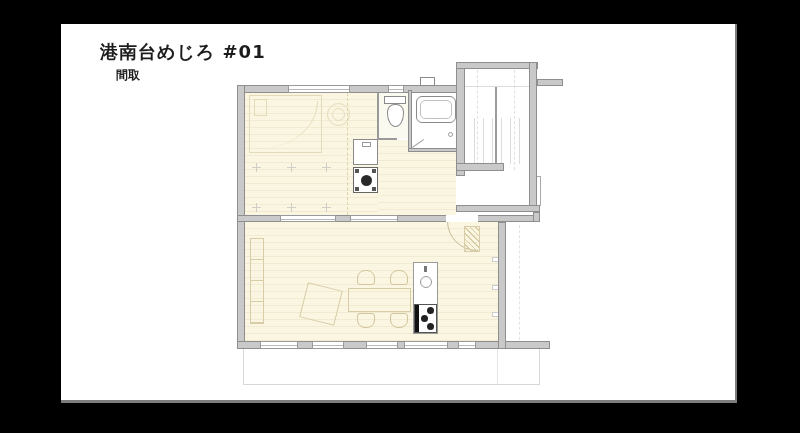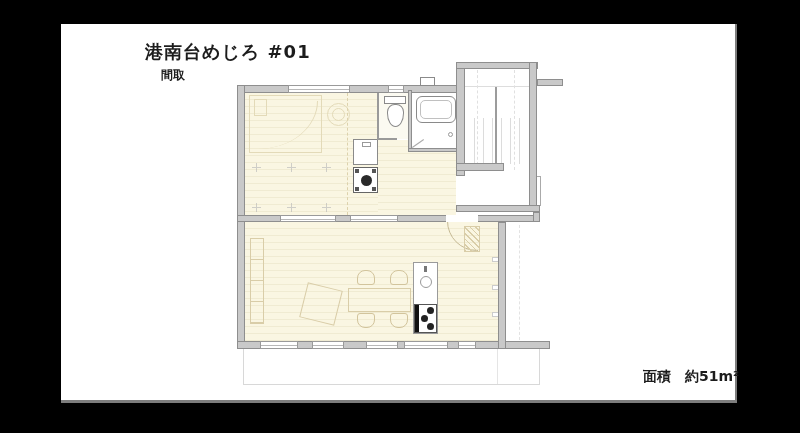--- a/index.html
+++ b/index.html
@@ -1,21 +1,21 @@
 <!DOCTYPE html>
 <html style="--background: #000000; --slide: #ffffff; --text: #1c1c1c; --wall: #c9c9c9; --floor: #faf6e2; --furniture-line: #d9cda8;"><head>
 <meta charset="utf-8">
 <style>
   html,body{margin:0;padding:0;background:#000;}
   #frame{position:relative;width:800px;height:433px;background:var(--background,#000);overflow:hidden;
          font-family:"DejaVu Sans","Liberation Sans",sans-serif;}
   .abs{position:absolute;box-sizing:border-box;}
   #slide{left:61px;top:24px;width:676px;height:379px;background:var(--slide,#fff);
          border-right:2px solid #7d7d7d;border-bottom:3px solid #7d7d7d;}
-  .ttl{color:var(--text,#1c1c1c);font-weight:bold;white-space:nowrap;margin-left:45px;}
+  .ttl{color:var(--text,#1c1c1c);font-weight:bold;white-space:nowrap;}
   
   .wall{background:var(--wall,#c9c9c9);border:1px solid #8e8e8e;}
   .win{background:#fff;border:1px solid #9a9a9a;}
   .win::after{content:"";position:absolute;left:0;right:0;top:50%;border-top:1px solid #b8b8b8;}
   .floor{background:repeating-linear-gradient(180deg,var(--floor,#faf6e2) 0 6px,#f0ebd2 6px 7px);}
   .fx{background:#fff;border:1px solid #8a8a8a;}
   .f{border:1px solid var(--furniture-line,#d9cda8);}
   .ff{border:1px solid #e3dab8;}
   .tick{width:9px;height:9px;opacity:.65;
         background:linear-gradient(#b9b9b9,#b9b9b9) center/9px 1px no-repeat,
@@ -25,21 +25,20 @@
   .chair{border:1px solid #d2c49c;border-radius:8px 8px 3px 3px;}
 </style>
 </head>
 <body>
 
 <div id="frame">
   <div id="slide" class="abs">
 
     <div class="abs ttl" style="left:39px;top:16px;font-size:18px;letter-spacing:1px;">港南台めじろ #01</div>
     <div class="abs ttl" style="left:55px;top:43px;font-size:12px;">間取</div>
-    <div class="abs ttl" style="left:537px;top:344px;font-size:14px;">面積　約51m²</div>
   </div>
 
   <div class="abs" style="left:0;top:0;width:800px;height:433px;">
 
     <div class="abs floor" style="left:245px;top:93px;width:133px;height:123px;"></div>
     <div class="abs floor" style="left:378px;top:140px;width:78px;height:76px;"></div>
     <div class="abs" style="left:379px;top:93px;width:31px;height:46px;background:#fbfaf1;"></div>
     <div class="abs" style="left:412px;top:93px;width:44px;height:55px;background:#fff;"></div>
     <div class="abs floor" style="left:245px;top:222px;width:253px;height:119px;"></div>
 

